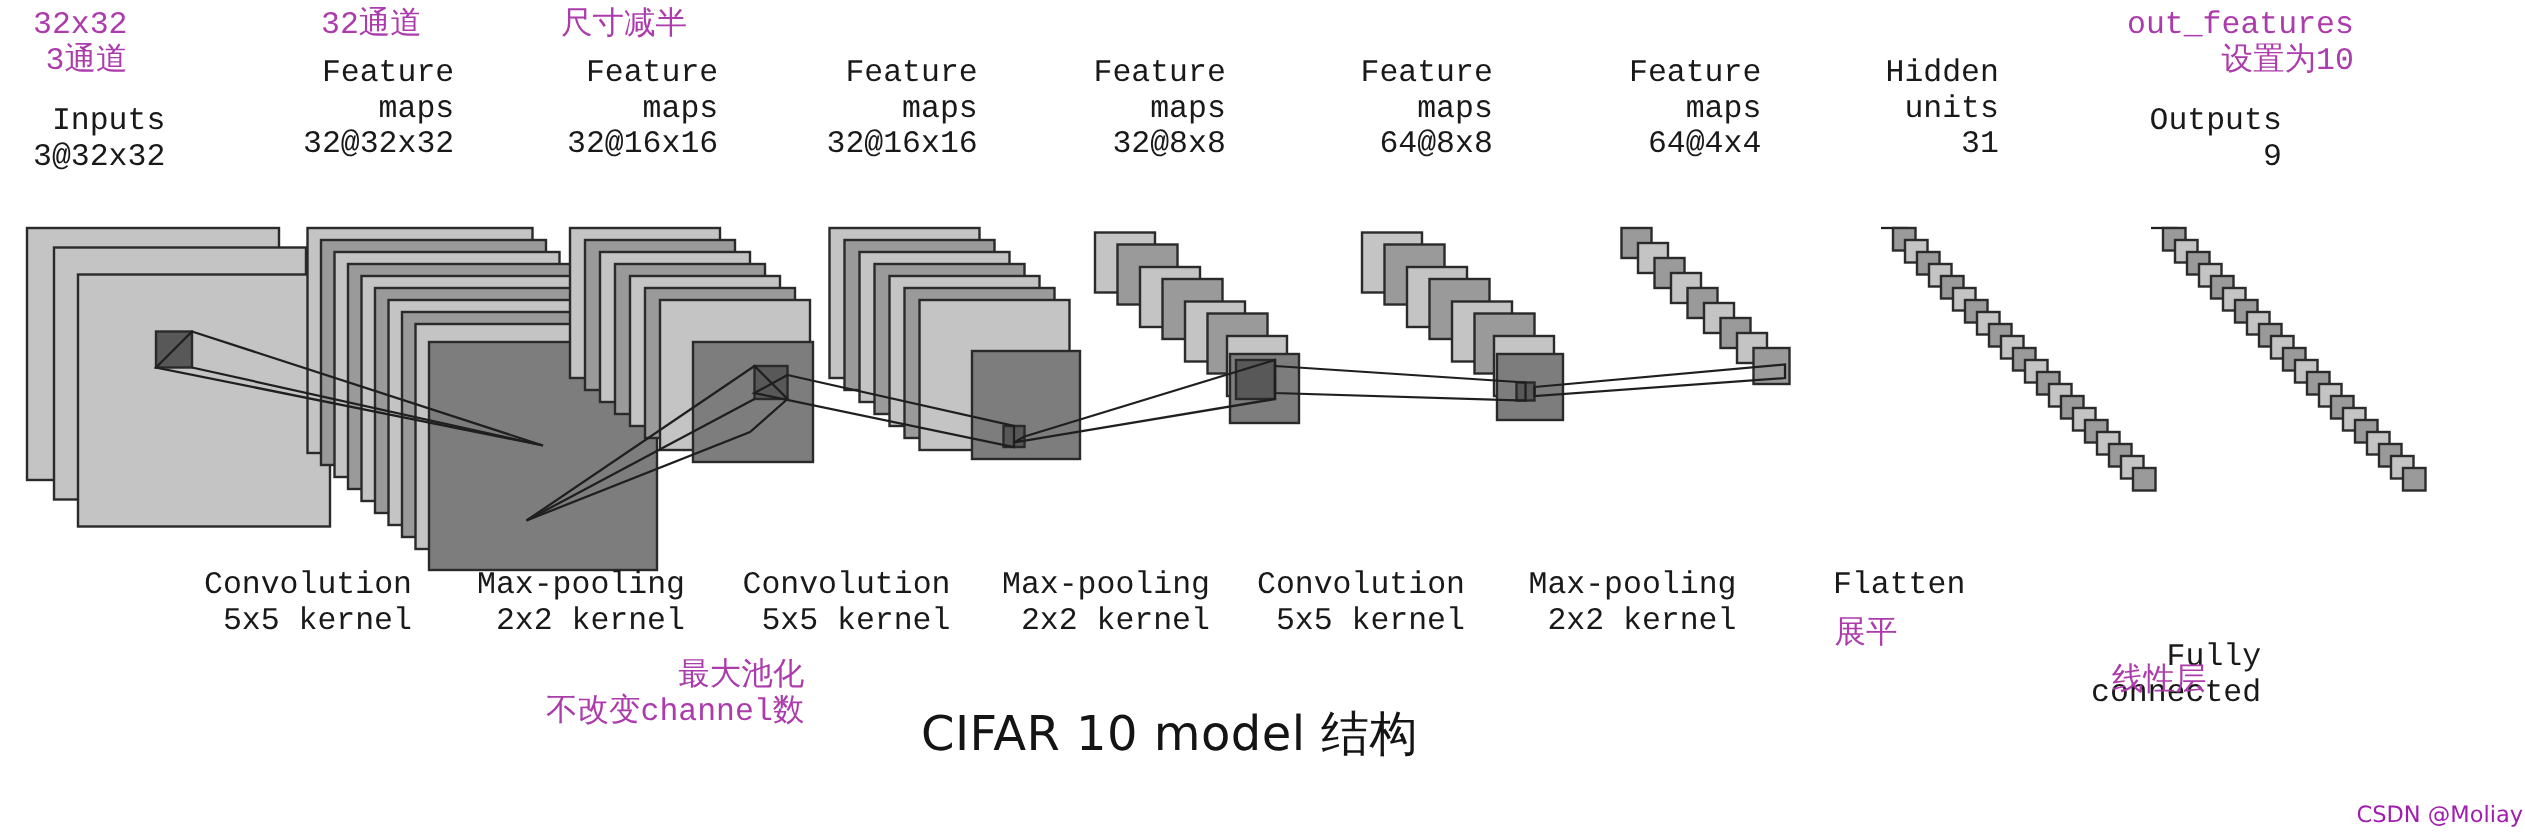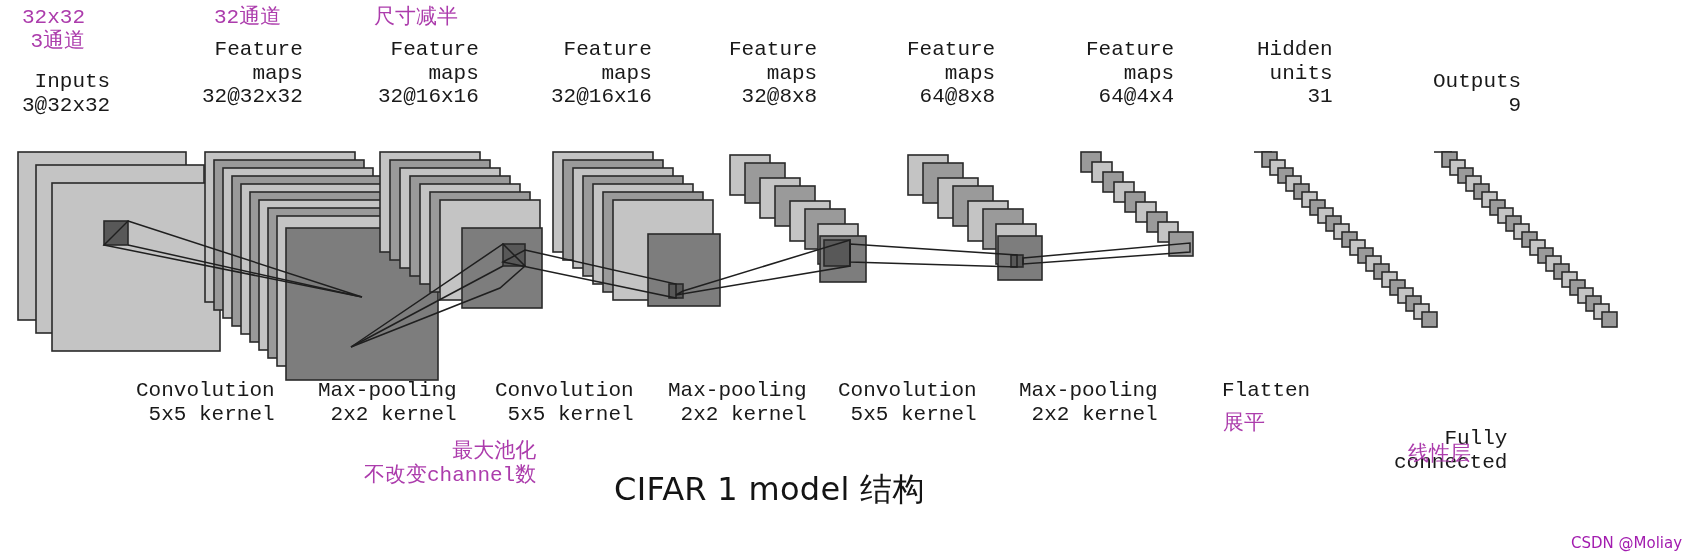--- a/index.html
+++ b/index.html
@@ -83,20 +83,22 @@
 64@8x8</div>
 
   <div class="lbl en" style="left:1086px; top:38px;">Feature
 maps
 64@4x4</div>
 
   <div class="lbl en" style="left:1257px; top:38px;">Hidden
 units
 31</div>
 
+  <div class="lbl cn" style="left:1418px; top:6px;">out_features
+设置为10</div>
   <div class="lbl en" style="left:1433px; top:70px;">Outputs
 9</div>
 
   <svg id="diagram" viewBox="0 0 1683 559" xmlns="http://www.w3.org/2000/svg">
     <defs>
       <style>
         .sl { stroke:#2a2a2a; stroke-width:1.6; }
         .light { fill:#c4c4c4; }
         .mid   { fill:#9a9a9a; }
         .dark  { fill:#7d7d7d; }
@@ -274,16 +276,16 @@
   <div class="lbl en" style="left:1019px; top:379px;">Max-pooling
 2x2 kernel</div>
 
   <div class="lbl en" style="left:1222px; top:379px;">Flatten</div>
   <div class="lbl cn" style="left:1223px; top:412px;">展平</div>
 
   <div class="lbl en" style="left:1394px; top:379px;margin-top:48px;">Fully
 connected</div>
   <div class="lbl cn" style="left:1408px; top:443px;">线性层</div>
 
-  <div class="title" style="left:614px; top:468px;">CIFAR 1 model 结构</div>
+  <div class="title" style="left:614px; top:468px;">CIFAR 10 model 结构</div>
   <div class="wm" style="left:1571px; top:534px;">CSDN @Moliay</div>
 
 </div>
 
 </body></html>

